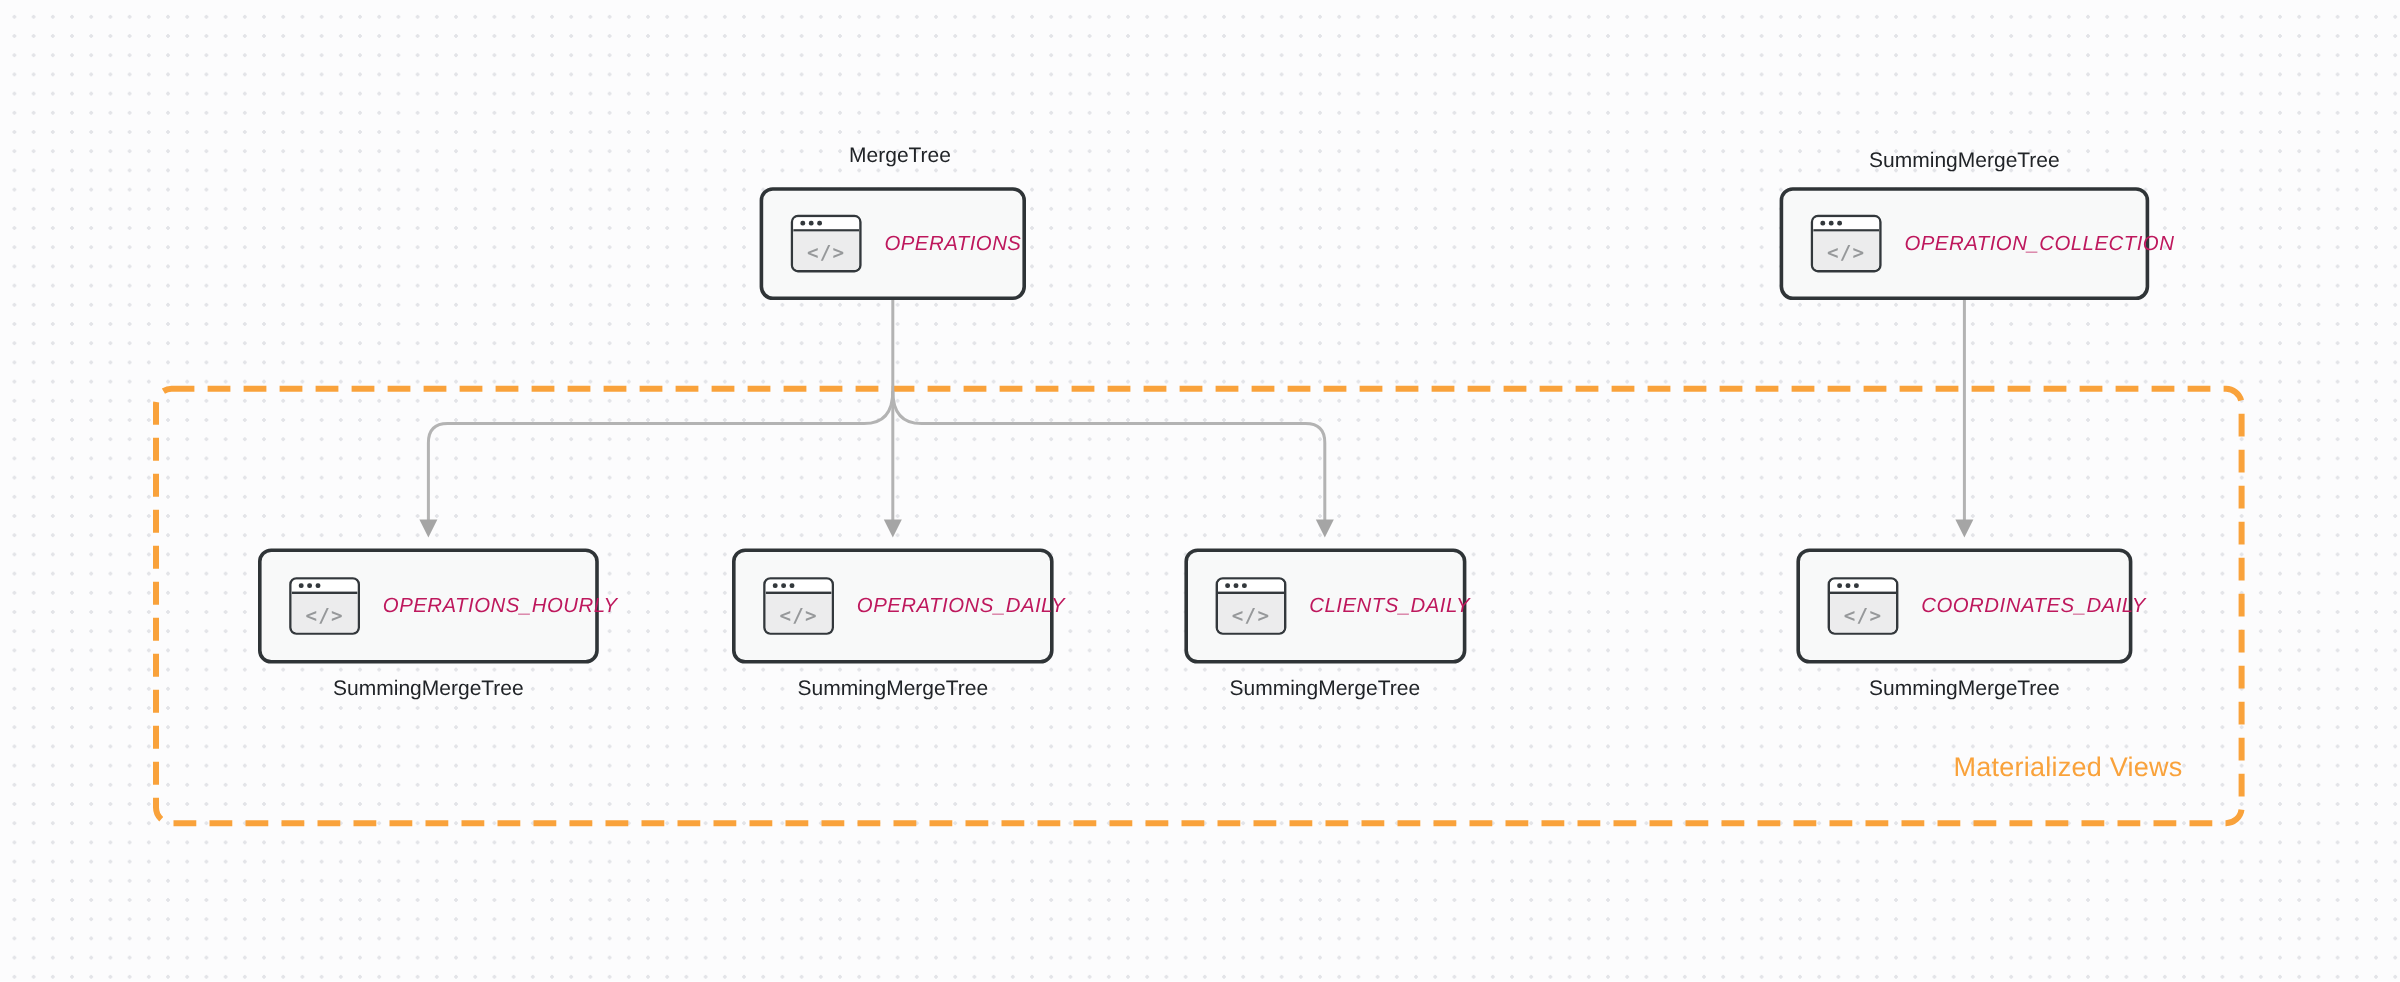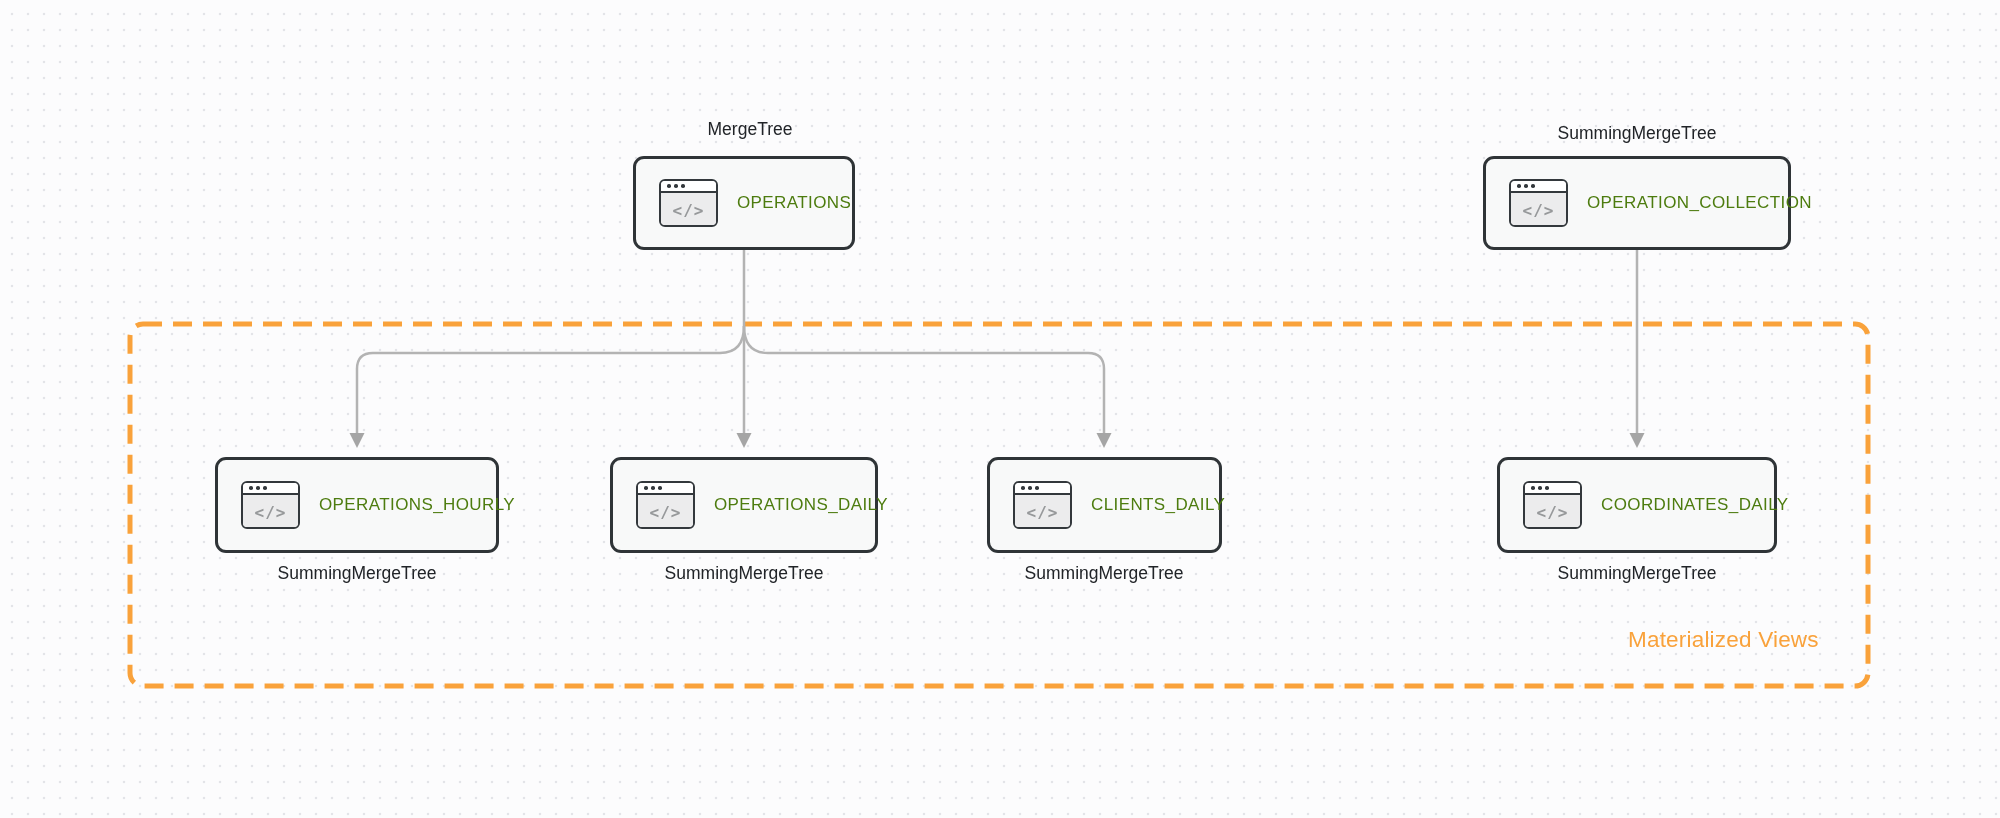--- a/index.html
+++ b/index.html
@@ -35,23 +35,24 @@
     border-radius: 11px;
   }
   .node-operations            { left: 633px;  top: 156px; width: 222px; height: 94px; }
   .node-operation-collection  { left: 1483px; top: 156px; width: 308px; height: 94px; }
   .node-operations-hourly     { left: 215px;  top: 457px; width: 284px; height: 96px; }
   .node-operations-daily      { left: 610px;  top: 457px; width: 268px; height: 96px; }
   .node-clients-daily         { left: 987px;  top: 457px; width: 235px; height: 96px; }
   .node-coordinates-daily     { left: 1497px; top: 457px; width: 280px; height: 96px; }
 
   .node-title {
+    font-style: italic;
     font-size: 17px;
     letter-spacing: 0.4px;
-    color: #4d7c0f;
+    color: #be185d;
     white-space: nowrap;
   }
 
   
   .win-icon {
     flex: 0 0 auto;
     width: 59px;
     height: 48px;
     background: #ffffff;
     border: 2.5px solid #33383c;

